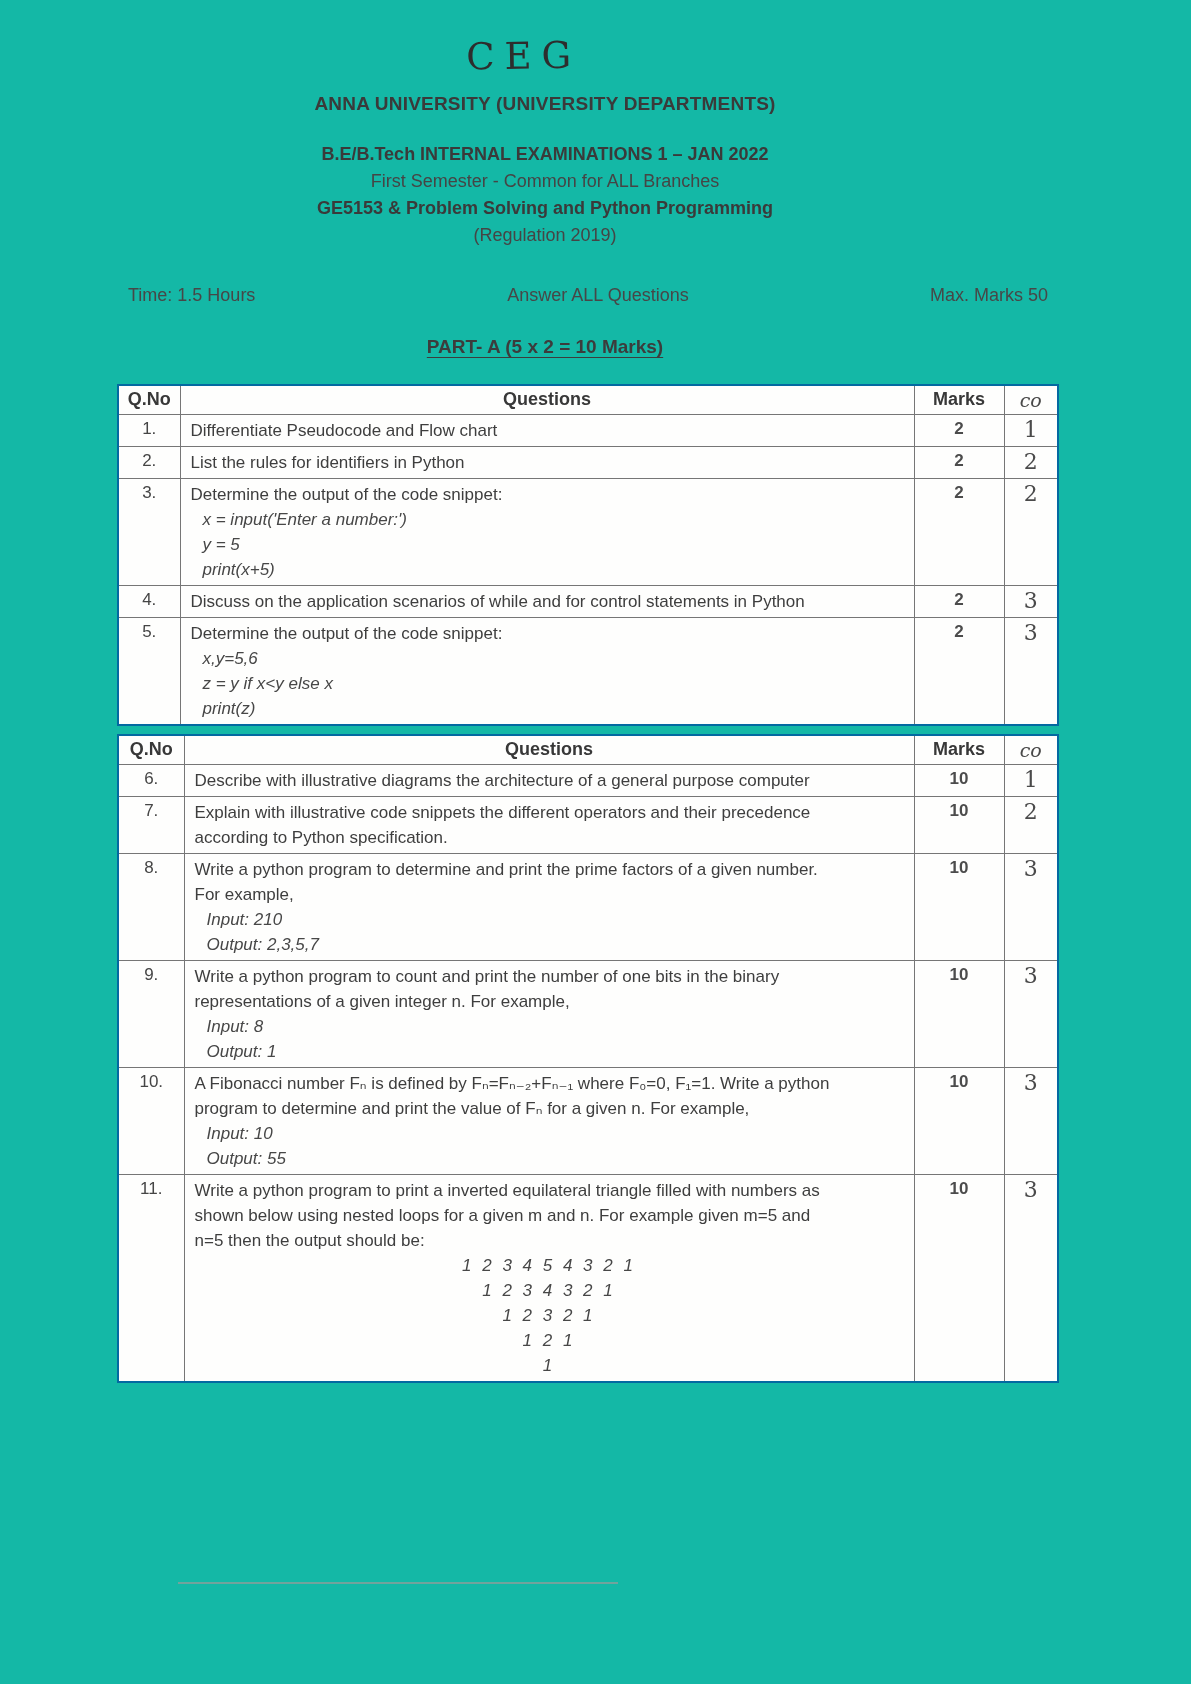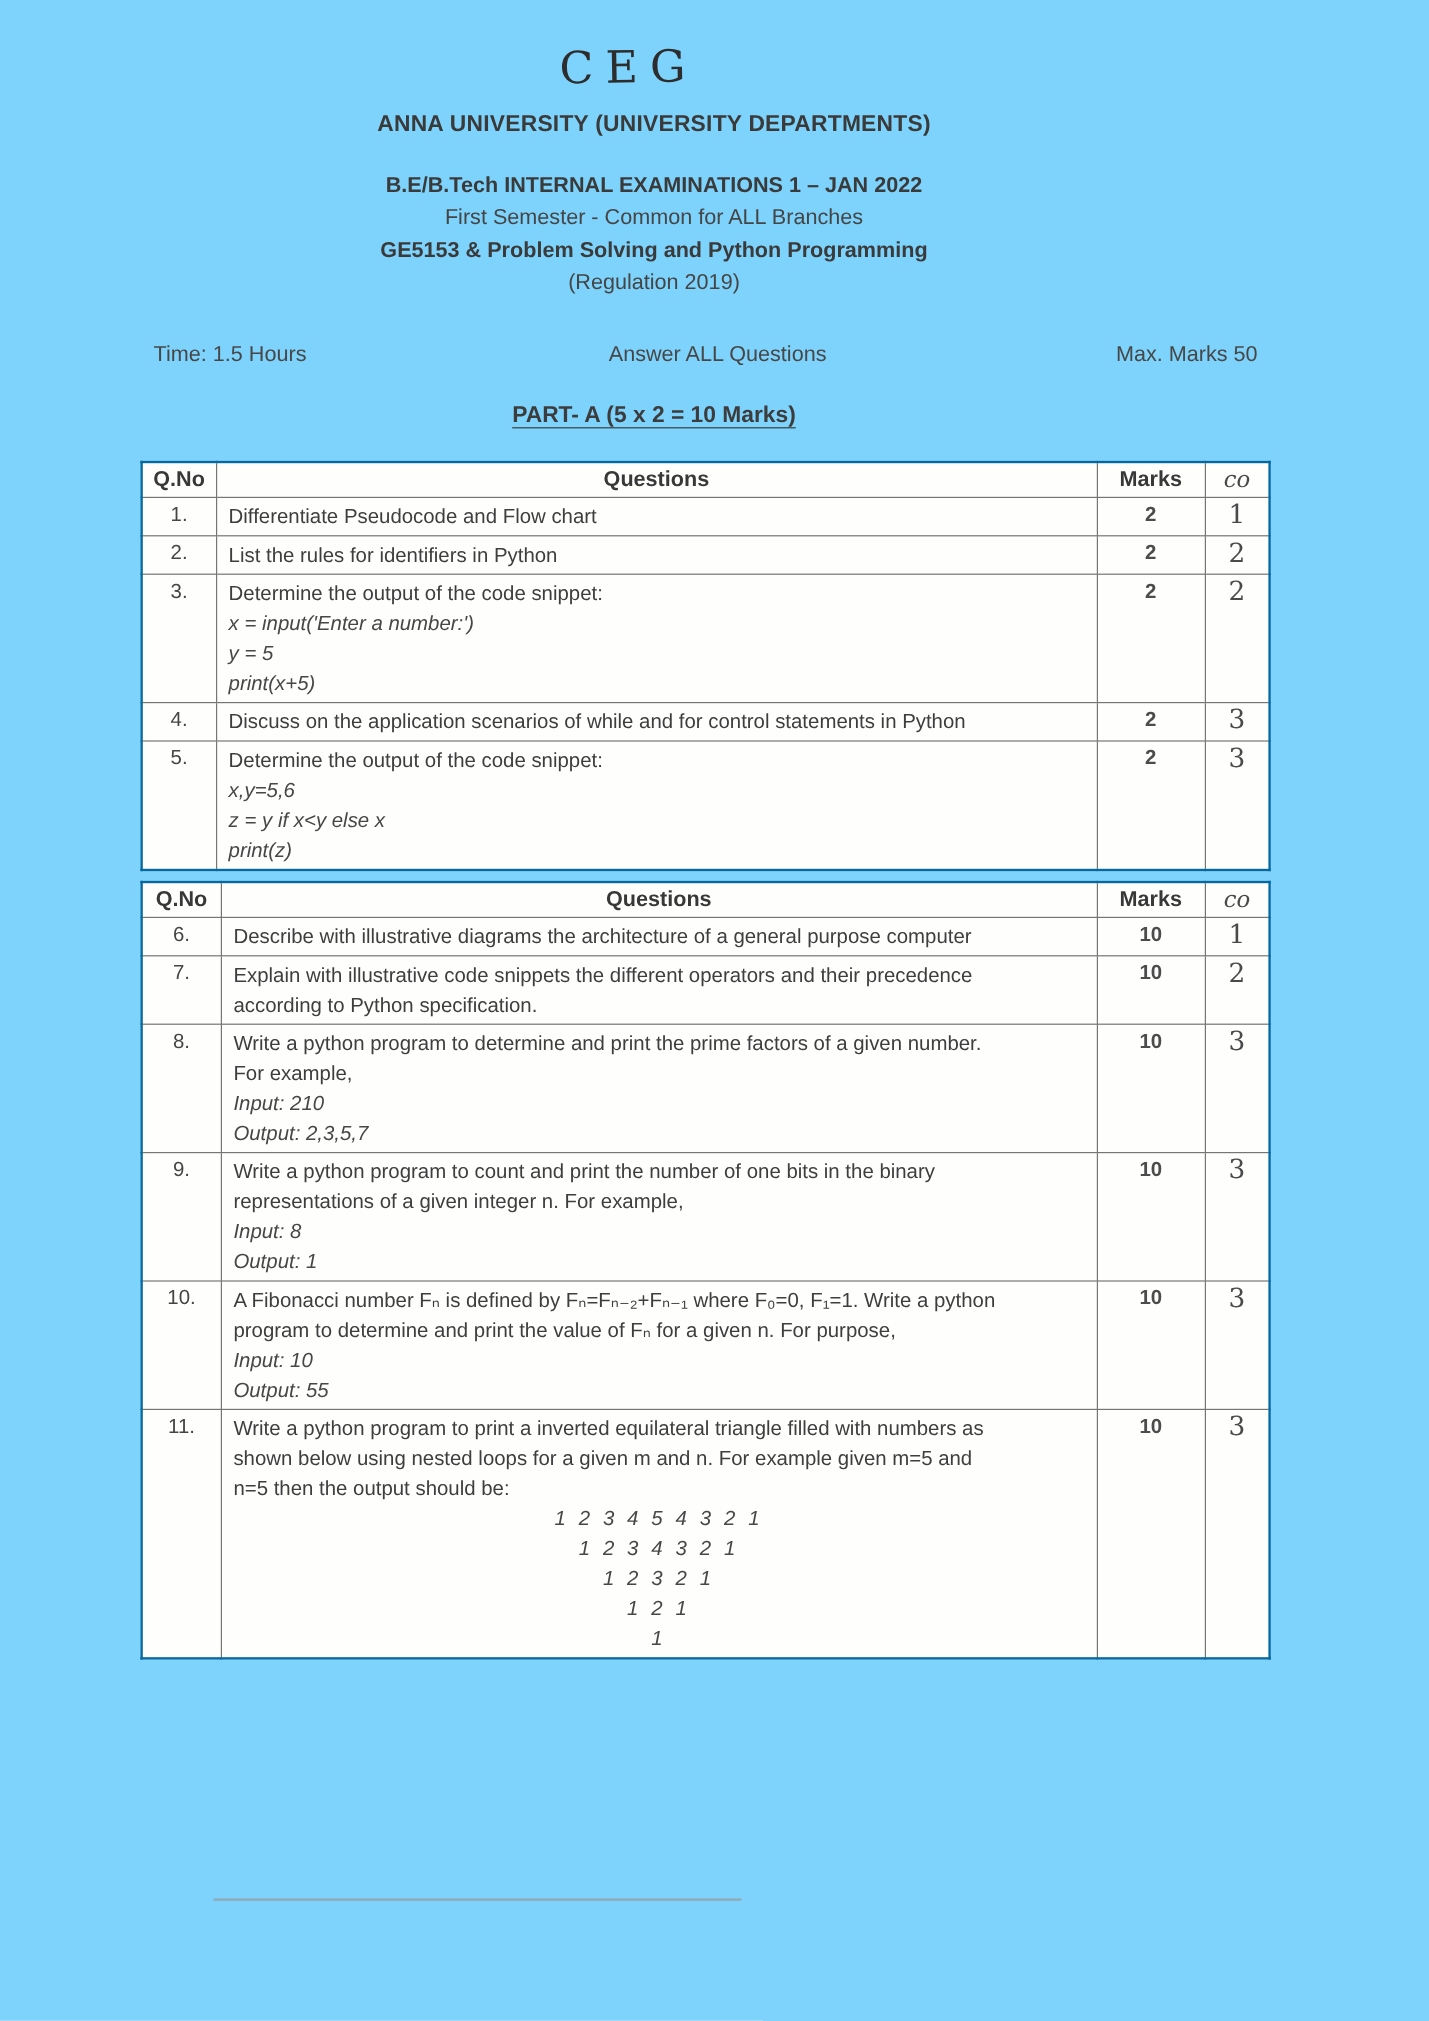--- a/index.html
+++ b/index.html
@@ -1,20 +1,20 @@
 <!DOCTYPE html>
 <html><head>
 <meta charset="utf-8">
 <style>
   html,body { margin:0; padding:0; background:#e8e8e6; }
   .page {
     position:relative;
     width:1191px; height:1684px;
     margin:0 auto;
-    background:#7dd3fc;
+    background:#14b8a6;
     font-family:"Liberation Sans","DejaVu Sans",sans-serif;
     color:#3f3f3f;
     overflow:hidden;
   }
   .hand { font-family:"DejaVu Serif","Liberation Serif",serif; color:#4a4a4a; }
   .hand-ceg {
     padding-top:34px; margin-left:466px;
     font-family:"DejaVu Serif","Liberation Serif",serif;
     font-size:37px; letter-spacing:10px; color:#2d2d2d;
     transform:rotate(-1deg); width:180px;
@@ -36,21 +36,21 @@
     text-decoration:underline; text-underline-offset:4px; }
   .part-sub { margin-top:4px; font-size:17px; color:#4a4a4a; }
   table.qtable { margin-top:26px; margin-left:117px; border-collapse:collapse;
     width:940px; table-layout:fixed; background:#fefefd; }
   table.qtable th, table.qtable td { border:1px solid #767676; vertical-align:top; }
   table.qtable { border:2px solid #0369a1; }
   th { font-size:18px; font-weight:bold; color:#383838; padding:3px 6px; }
   th.co-h { font-size:19px; font-weight:normal; font-style:italic; }
   td.qno { text-align:center; font-size:17px; padding:4px 2px; color:#454545; }
   td.qtext { font-size:17px; padding:3px 10px; line-height:25px; color:#3e3e3e; }
-  td.qtext div.em { font-style:italic; color:#474747; }
+  td.qtext div.em { font-style:italic; color:#474747;margin-left:12px; }
   td.marks { text-align:center; font-weight:bold; font-size:17px; padding:4px 2px; color:#4c4c4c; }
   td.co { text-align:center; font-size:22px; padding:2px 2px; line-height:26px; }
   .tri { text-align:center; font-style:italic; letter-spacing:3px; color:#474747; }
   .mt6 { margin-top:6px; }
   .artifact {
     position:absolute; left:178px; top:1582px; width:440px; height:2px;
     background:#9a9a98; opacity:0.7;
   }
 </style>
 </head>
@@ -196,21 +196,21 @@
             <div class="em">Input: 8</div>
             <div class="em">Output: 1</div>
           </td>
           <td class="marks">10</td>
           <td class="co hand">3</td>
         </tr>
         <tr>
           <td class="qno">10.</td>
           <td class="qtext">
             <div>A Fibonacci number Fₙ is defined by Fₙ=Fₙ₋₂+Fₙ₋₁ where F₀=0, F₁=1. Write a python</div>
-            <div>program to determine and print the value of Fₙ for a given n. For purpose,</div>
+            <div>program to determine and print the value of Fₙ for a given n. For example,</div>
             <div class="em">Input: 10</div>
             <div class="em">Output: 55</div>
           </td>
           <td class="marks">10</td>
           <td class="co hand">3</td>
         </tr>
         <tr>
           <td class="qno">11.</td>
           <td class="qtext">
             <div>Write a python program to print a inverted equilateral triangle filled with numbers as</div>

